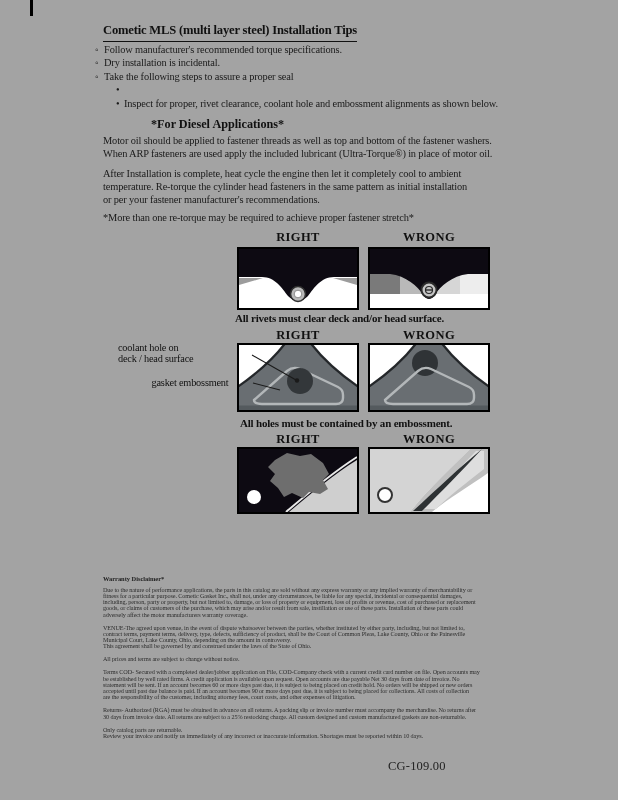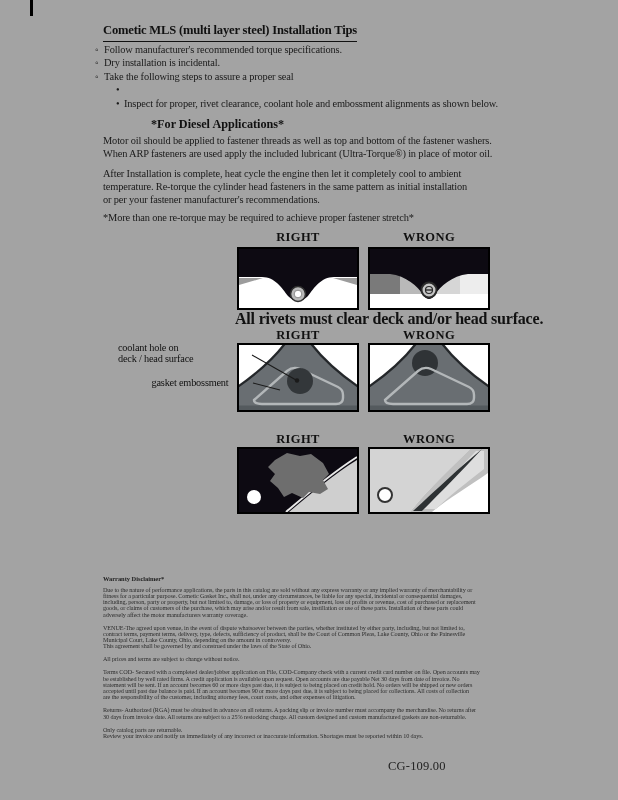--- a/index.html
+++ b/index.html
@@ -22,21 +22,21 @@
   .bodyp{font-size:10.4px;line-height:13px;letter-spacing:-0.15px;white-space:pre-line;
          left:103px;width:470px;margin:0;}
   .p1{top:134px;} .p2{top:167px;} .p3{top:211px;}
 
   .diagrams{left:0;top:228px;width:618px;height:350px;}
   .dg-head{width:122px;text-align:center;font-size:12.5px;font-weight:700;letter-spacing:0.4px;color:#111;}
   .col-r{left:237px;} .col-w{left:368px;}
   .h1r,.h1w{top:2px;} .h2r,.h2w{top:100px;} .h3r,.h3w{top:204px;}
   .box{width:122px;display:block;}
   .b1{top:19px;} .b2{top:115px;} .b3{top:219px;}
-  .caption{font-size:16px;font-weight:700;letter-spacing:-0.2px;color:#111;white-space:pre-line;line-height:11.5px;}
+  .caption{font-size:11px;font-weight:700;letter-spacing:-0.2px;color:#111;white-space:pre-line;line-height:11.5px;}
   .cap1{left:235px;top:85px;} .cap2{left:240px;top:190px;} .cap3{left:235px;top:288px;}
   .dg-label{font-size:10.3px;letter-spacing:-0.2px;color:#111;line-height:11px;white-space:pre-line;}
   .lab-coolant{left:118px;top:114px;width:132px;}
   .lab-emboss{left:130px;top:149px;width:120px;text-align:center;}
   .leaders{left:0;top:0;width:618px;height:350px;pointer-events:none;}
 
   .disclaimer{left:103px;top:575px;width:480px;}
   .fine-h{font-size:6.4px;font-weight:700;color:#222;margin:0 0 4.5px 0;}
   .fine{font-size:6.2px;line-height:6.25px;letter-spacing:-0.1px;color:#2e2e2e;
         margin:0 0 6.8px 0;white-space:pre-line;}
@@ -149,20 +149,21 @@
     <div class="abs dg-label lab-coolant">coolant hole on
 deck / head surface</div>
     <div class="abs dg-label lab-emboss">gasket embossment</div>
 
     <svg class="abs leaders" viewBox="0 0 618 350">
       <line x1="252" y1="127" x2="296" y2="152" stroke="#1a1a1a" stroke-width="1.1"></line>
       <circle cx="297" cy="152.5" r="2.2" fill="#1a1a1a"></circle>
       <line x1="253" y1="155" x2="280" y2="162" stroke="#1a1a1a" stroke-width="1.1"></line>
     </svg>
 
+    <div class="abs caption cap2">All holes must be contained by an embossment.</div>
 
     <div class="abs dg-head col-r h3r">RIGHT</div>
     <div class="abs dg-head col-w h3w">WRONG</div>
 
     <svg class="abs box col-r b3" viewBox="0 0 122 67">
       <rect width="122" height="67" fill="#0d0a12"></rect>
       <path d="M52,65 C72,48 96,28 120,13 L120,65 Z" fill="#cfcfcf"></path>
       <path d="M49,65 C70,47 95,26 120,10" stroke="#e9e9e9" stroke-width="2" fill="none"></path>
       <path d="M38,13 L50,6 L63,9 L74,7 L86,16 L92,27 L86,33 L91,42 L83,47 L72,45 L66,51 L55,46 L47,50 L41,41 L33,34 L38,27 L31,20 Z" fill="#6e6e6e"></path>
       <circle cx="17" cy="50" r="7" fill="#ffffff"></circle>

